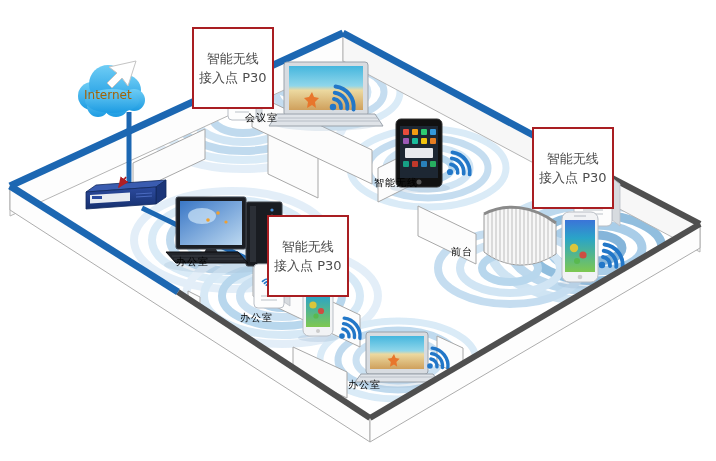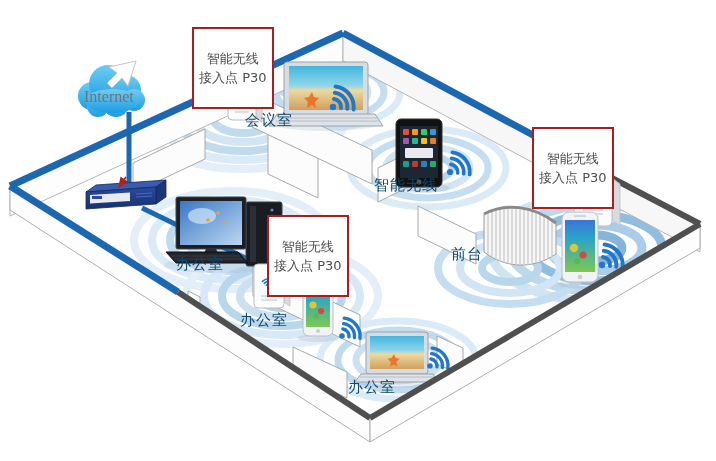--- a/index.html
+++ b/index.html
@@ -3,23 +3,23 @@
 <meta charset="utf-8">
 <style>
   html,body{margin:0;padding:0;background:#fff;}
   .stage{position:relative;width:716px;height:461px;overflow:hidden;background:#fff;
          font-family:"DejaVu Sans",sans-serif;}
   .stage svg{position:absolute;left:0;top:0;}
   .lbl-box{position:absolute;background:#fff;border:2px solid #a91e22;color:#4d4d4d;
            font-size:13px;line-height:19px;text-align:center;padding:20px 5px;
            white-space:nowrap;z-index:5;}
   .lbl-box span{display:block;}
-  .room-lbl{position:absolute;color:#0c4a6e;font-size:15px;letter-spacing:1px;
+  .room-lbl{position:absolute;color:#000000;font-size:10px;letter-spacing:1px;
             white-space:nowrap;z-index:4;text-align:center;}
-  .internet-lbl{position:absolute;color:#737373;font-size:16px;z-index:4;font-family:Liberation Serif, serif;}
+  .internet-lbl{position:absolute;color:#a16207;font-size:12px;z-index:4;}
 </style>
 </head>
 <body>
 
 <div class="stage">
 <svg width="716" height="461" viewBox="0 0 716 461">
   <defs>
     <clipPath id="floorClip">
           <polygon points="343,33 700,224 370,418 10,186"></polygon>
         </clipPath>

